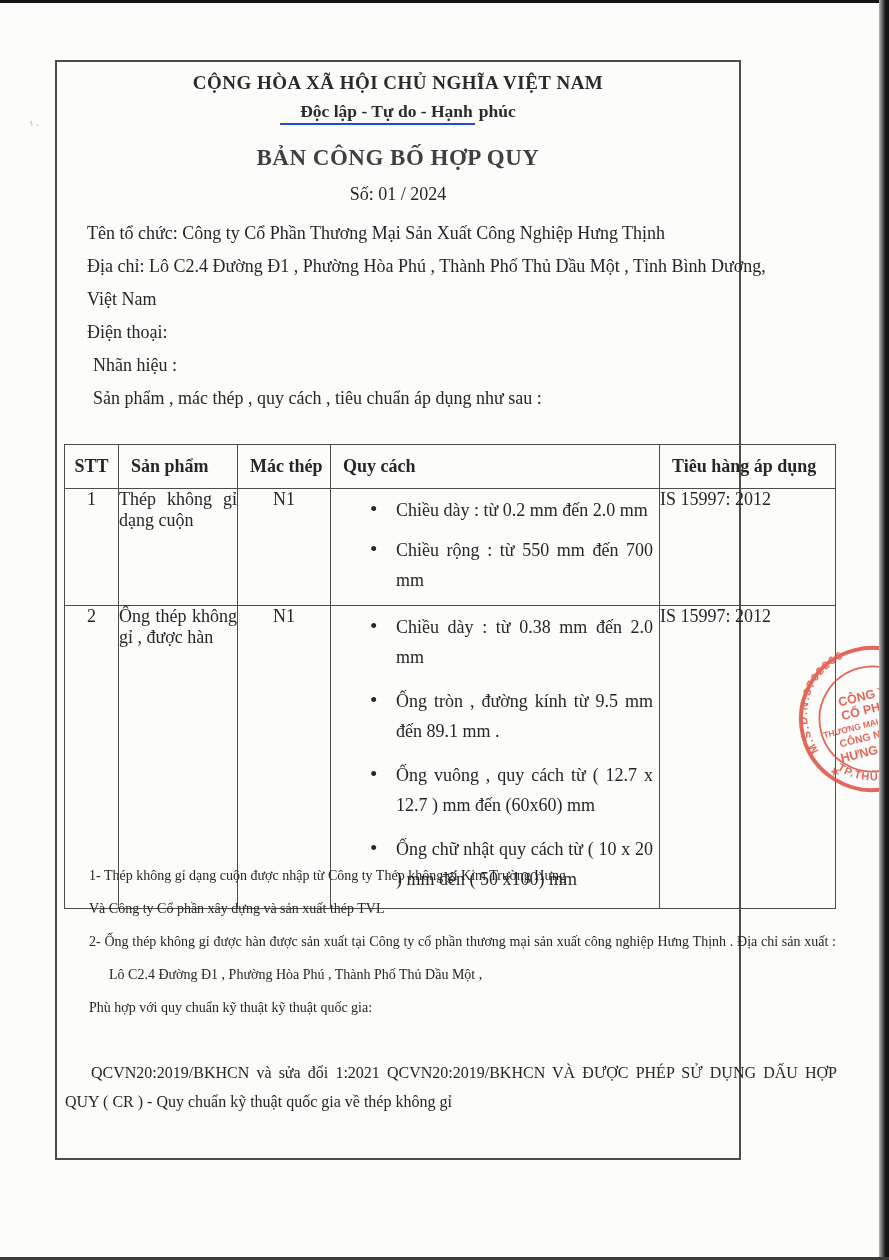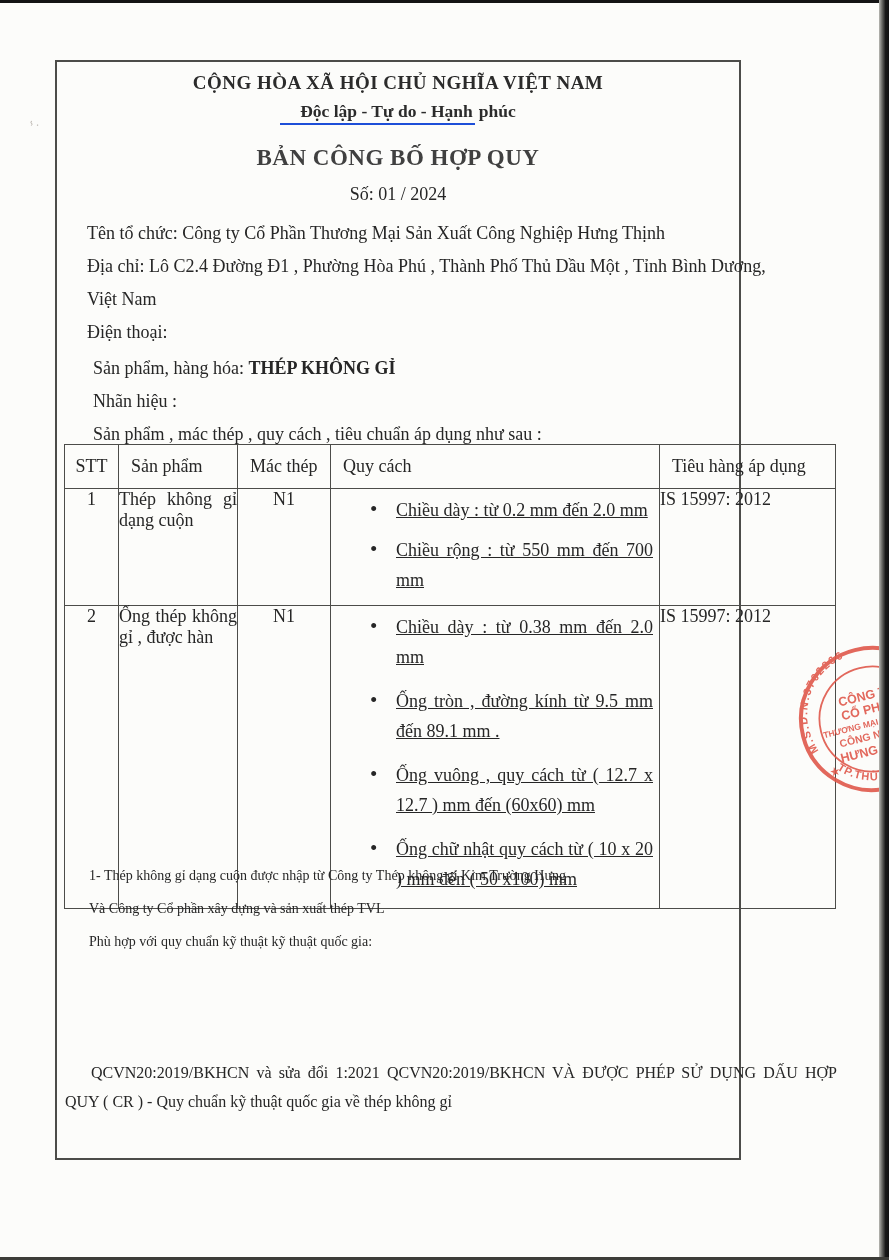--- a/index.html
+++ b/index.html
@@ -33,30 +33,30 @@
   .info{position:absolute;left:30px;top:155px;width:712px;font-size:18px;line-height:33px;}
   .info .line{margin:0;}
   .info .indent{padding-left:6px;}
   .info .gap{margin-top:3px;}
   .bold{font-weight:bold;}
   
   table.spec{position:absolute;left:7px;top:382px;width:771px;border-collapse:collapse;table-layout:fixed;
     font-size:18px;color:#262626;}
   table.spec th,table.spec td{border:1.5px solid #4c4c49;vertical-align:top;font-weight:normal;
     padding:0;box-sizing:border-box;}
-  table.spec th{height:44px;vertical-align:middle;text-align:left;padding-left:12px;font-size:18px;}
+  table.spec th{height:44px;vertical-align:middle;text-align:left;padding-left:12px;font-size:18px;font-weight:bold;}
   table.spec th.c{text-align:center;padding-left:0;}
   td.stt{text-align:center;padding-top:9px;}
   td.prod{padding:9px 8px 0 12px;text-align:justify;}
   td.mark{text-align:center;padding-top:9px;}
   td.std{padding:9px 6px 0 10px;}
   td.specs{padding:6px 8px 4px 0;}
   ul.bullets{list-style:none;margin:0;padding:0;}
   ul.bullets li{position:relative;padding-left:65px;padding-right:6px;margin:6px 0 10px 0;
-    text-align:justify;line-height:30px;text-decoration:underline;}
+    text-align:justify;line-height:30px;}
   ul.bullets li::before{content:"\2022";position:absolute;left:39px;top:-1px;font-size:21px;}
   .row2 ul.bullets li{margin-bottom:14px;}
   
   .notes{position:absolute;left:32px;top:797px;width:747px;font-size:14px;line-height:33px;}
   .notes p{margin:0;}
   .note-hang{padding-left:20px;text-indent:-20px;text-align:justify;}
   .conformity{position:absolute;left:8px;top:997px;width:772px;font-size:16px;line-height:28.5px;
     text-align:justify;text-indent:26px;}
   
   .stamp-clip{position:absolute;left:796px;top:643px;width:85px;height:154px;overflow:hidden;
@@ -85,23 +85,20 @@
     </div>
 
     <div class="doc-title center">BẢN CÔNG BỐ HỢP QUY</div>
 
     <div class="doc-number center">Số: 01 / 2024</div>
 
     <div class="info">
       <p class="line">Tên tổ chức: Công ty Cổ Phần Thương Mại Sản Xuất Công Nghiệp Hưng Thịnh</p>
       <p class="line">Địa chỉ: Lô C2.4 Đường Đ1 , Phường Hòa Phú , Thành Phố Thủ Dầu Một , Tỉnh Bình Dương, Việt Nam</p>
       <p class="line">Điện thoại:</p>
-      <p class="line indent gap">
-        <span>Sản phẩm, hàng hóa: </span><span class="bold">THÉP KHÔNG GỈ</span>
-      </p>
       <p class="line indent">Nhãn hiệu :</p>
       <p class="line indent">Sản phẩm , mác thép , quy cách , tiêu chuẩn áp dụng như sau :</p>
     </div>
 
     <table class="spec">
       <colgroup>
         <col style="width:54px">
           <col style="width:119px">
           <col style="width:93px">
         <col style="width:329px">
@@ -140,20 +137,21 @@
           </ul>
         </td>
         <td class="std">IS 15997: 2012</td>
       </tr>
     </tbody>
       </table>
 
     <div class="notes">
       <p>1- Thép không gỉ dạng cuộn được nhập từ Công ty Thép không gỉ Kim Trường Hưng</p>
       <p>Và Công ty Cổ phần xây dựng và sản xuất thép TVL</p>
+      <p class="note-hang">2- Ống thép không gỉ được hàn được sản xuất tại Công ty cổ phần thương mại sản xuất công nghiệp Hưng Thịnh . Địa chỉ sản xuất : Lô C2.4 Đường Đ1 , Phường Hòa Phú , Thành Phố Thủ Dầu Một ,</p>
       <p>Phù hợp với quy chuẩn kỹ thuật kỹ thuật quốc gia:</p>
     </div>
 
     <div class="conformity">QCVN20:2019/BKHCN  và  sửa  đổi  1:2021  QCVN20:2019/BKHCN  VÀ  ĐƯỢC PHÉP SỬ DỤNG DẤU HỢP QUY ( CR ) -  Quy chuẩn kỹ thuật quốc gia về thép không gỉ</div>
 
   </div>
 
   <div class="stamp-clip">
     <svg width="152" height="152" viewBox="0 0 152 152">
       <g transform="rotate(-14 76 76)" fill="none">

